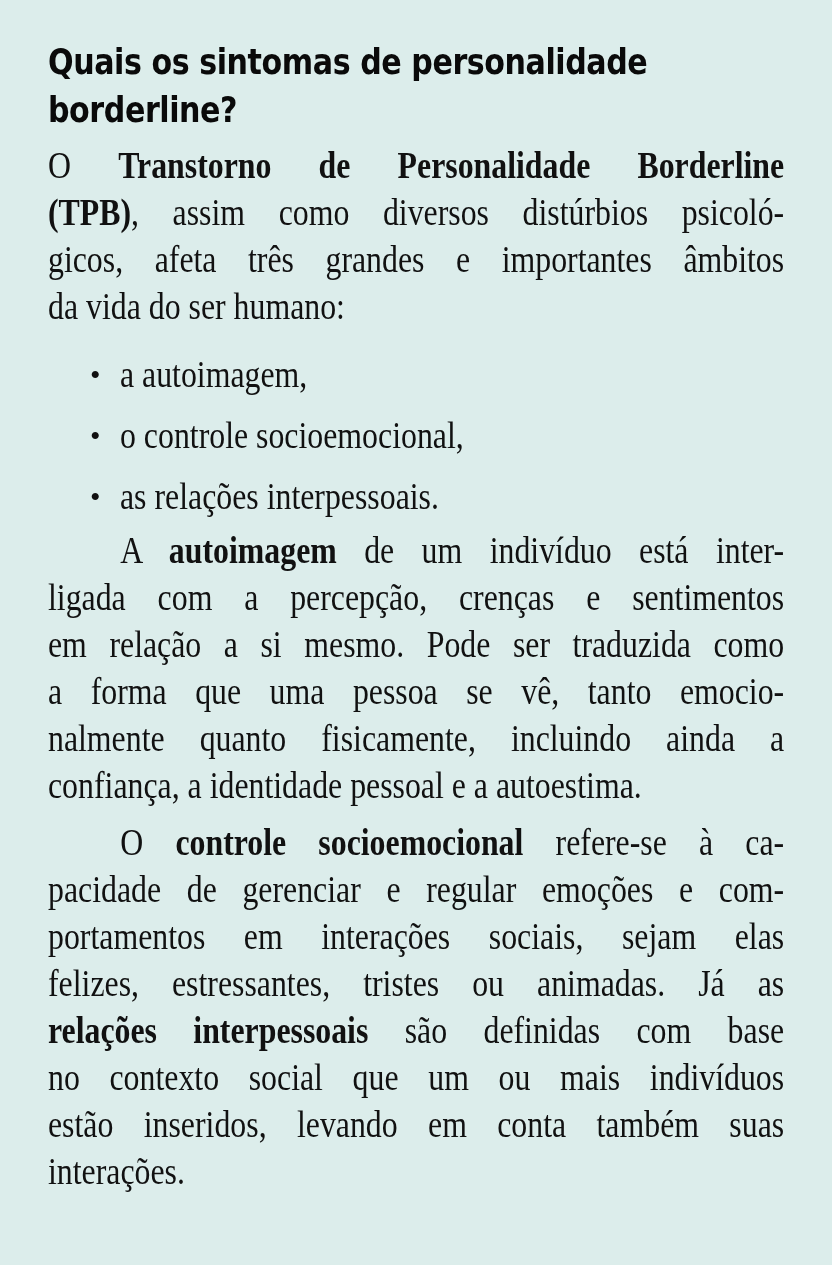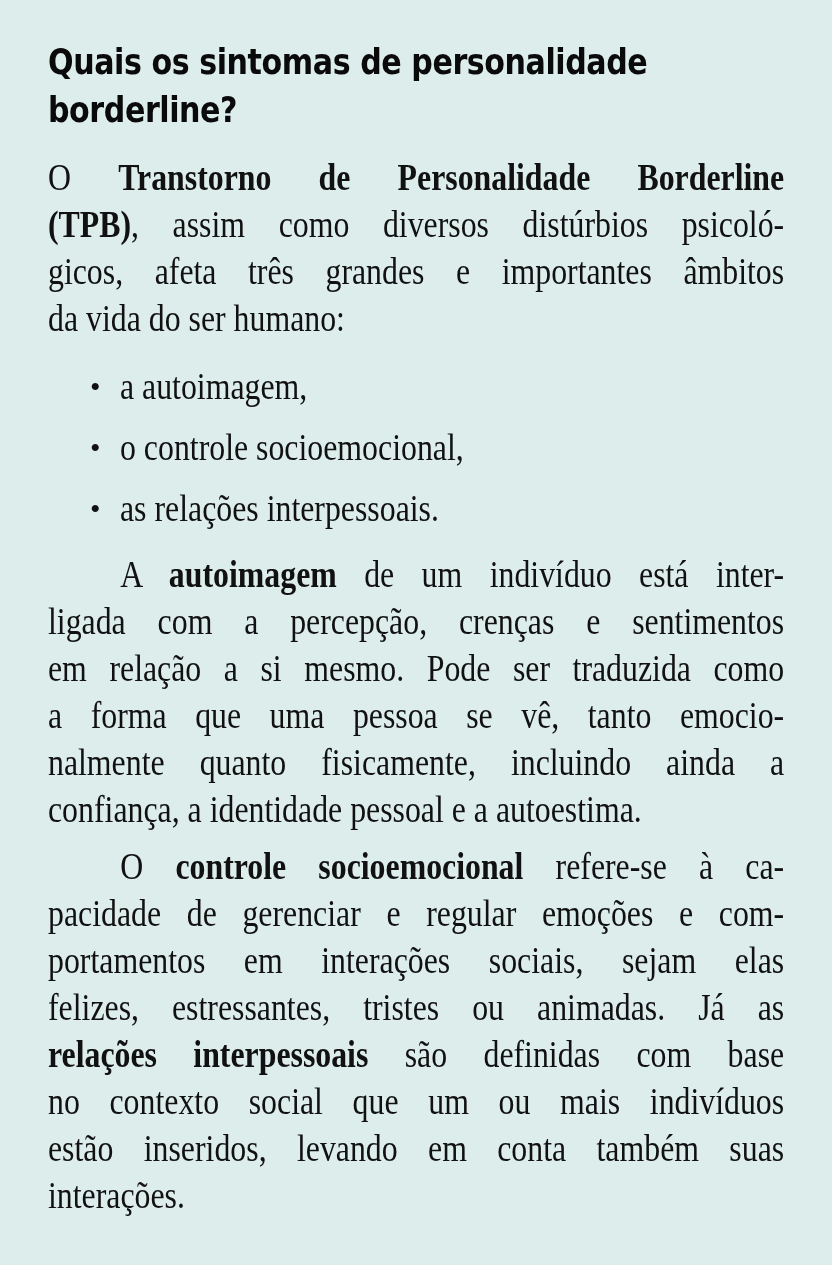--- a/index.html
+++ b/index.html
@@ -37,21 +37,21 @@
       font-size: 37px;
       line-height: 47px;
       text-align: justify;
       color: #111;
       margin: 0;
     }
     .body-text b {
       font-weight: bold;
     }
     .intro {
-      margin-top: 20px;
+      margin-top: 8px;
       width: 736px;
     }
     .cond {
       display: block;
       transform: scaleX(0.86);
       transform-origin: left top;
       width: 856px;
     }
     .bullets {
       list-style: none;
@@ -118,21 +118,21 @@
     <li>
       <span class="bullet-dot">•</span>
       <span class="bullet-text">o controle socioemocional,</span>
     </li>
     <li>
       <span class="bullet-dot">•</span>
       <span class="bullet-text">as relações interpessoais.</span>
     </li>
   </ul>
 
-  <div class="body-text" style="margin-top:12px;width:736px">
+  <div class="body-text" style="width:736px">
     <div class="cond">
       <span class="line indent"><span>A </span><b>autoimagem</b><span> de um indivíduo está inter-</span></span>
       <span class="line">ligada com a percepção, crenças e sentimentos</span>
       <span class="line">em relação a si mesmo. Pode ser traduzida como</span>
       <span class="line">a forma que uma pessoa se vê, tanto emocio-</span>
       <span class="line">nalmente quanto fisicamente, incluindo ainda a</span>
       <span class="line last">confiança, a identidade pessoal e a autoestima.</span>
     </div>
   </div>
 

